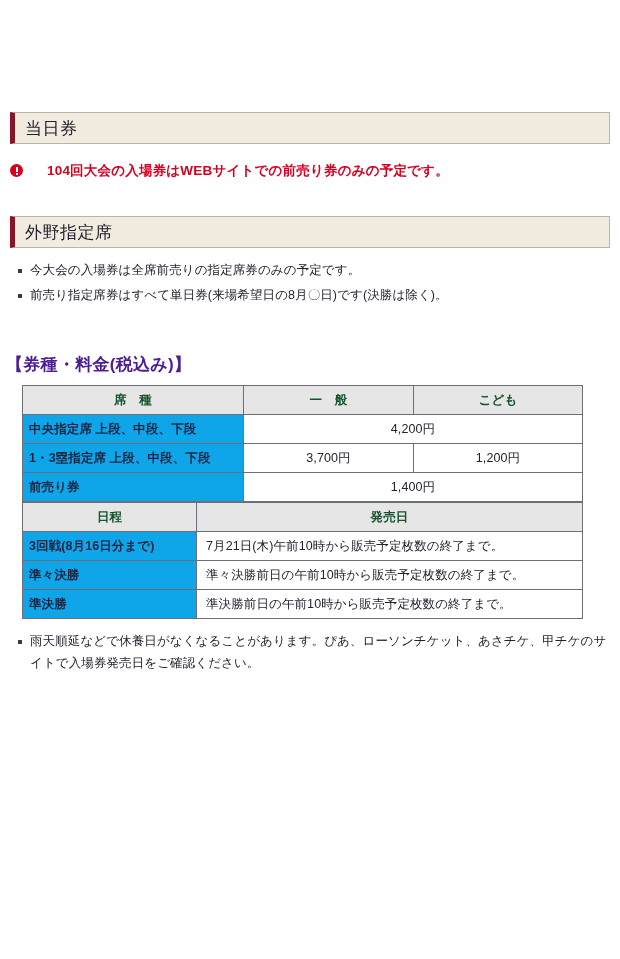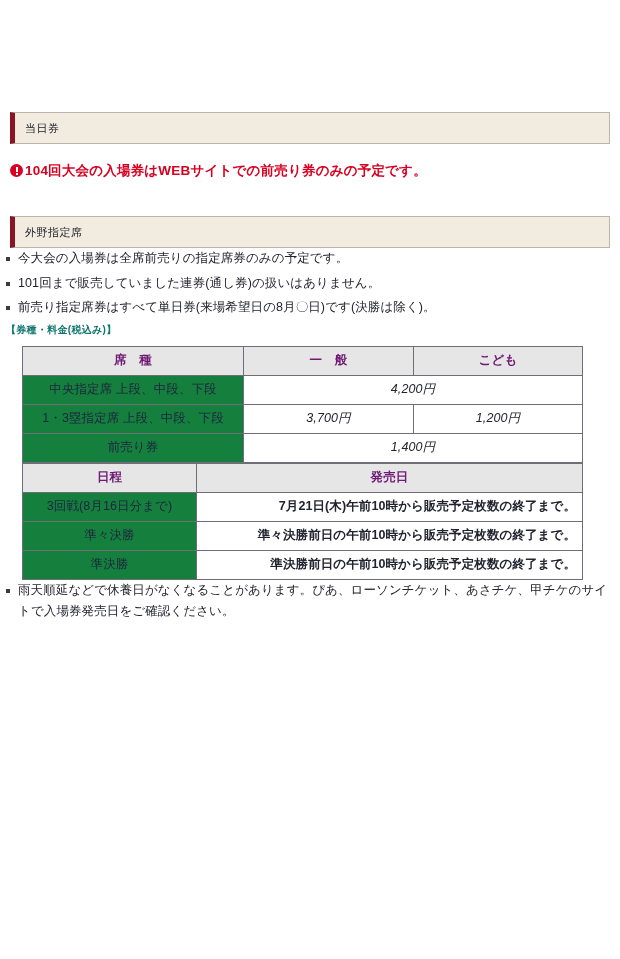--- a/index.html
+++ b/index.html
@@ -28,36 +28,37 @@
     margin: 0 10px;
     background: #f2ece0;
     border: 1px solid #b9b4a7;
     border-left: 5px solid #8a1426;
     height: 32px;
     display: flex;
     align-items: center;
     box-sizing: border-box;
   }
   .section-bar .bar-label {
-    font-size: 11px;
+    font-size: 17px;
     font-weight: 400;
     color: #20202c;
     padding-left: 10px;
     letter-spacing: 0.5px;
   }
 
   
   .notice {
     display: flex;
     align-items: flex-start;
     margin: 18px 0 0 10px;
     color: #d80021;
     font-size: 13.5px;
     font-weight: bold;
     letter-spacing: 0.2px;
+    gap: 22px;
   }
   .notice-icon {
     flex: 0 0 auto;
     width: 13px;
     height: 13px;
     border-radius: 50%;
     background: #d80021;
     position: relative;
     margin-top: 2px;
     margin-right: 2px;
@@ -78,21 +79,21 @@
     top: 9px;
     width: 2px;
     height: 2px;
     background: #ffffff;
   }
 
   
   ul.bullets {
     list-style: none;
     margin: 0;
-    padding: 0;
+    padding: 12px;
   }
   ul.bullets li {
     position: relative;
     padding-left: 18px;
     font-size: 12.5px;
     line-height: 1.72;
     color: #232330;
     margin-bottom: 3px;
     letter-spacing: 0.1px;
   }
@@ -108,24 +109,24 @@
 
   .list-top {
     margin: 16px 14px 0 24px;
   }
   .list-bottom {
     margin: 14px 14px 0 24px;
   }
 
   
   .sub-heading {
-    font-size: 10px;
-    font-weight: bold;
-    color: #0f766e;
-    margin: 4px 0 9px 6px;
+    font-size: 17px;
+    font-weight: bold;
+    color: #4c1d95;
+    margin: 32px 0 9px 6px;
     letter-spacing: 0.3px;
   }
 
   
   table.data-table {
     border-collapse: collapse;
     margin-left: 22px;
     background: #ffffff;
     table-layout: fixed;
   }
@@ -133,41 +134,40 @@
   table.data-table td {
     border: 1px solid #6e6e78;
     font-size: 12.5px;
     height: 29px;
     padding: 2px 6px;
     box-sizing: border-box;
     letter-spacing: 0.1px;
   }
   table.data-table th {
     background: #e6e6e6;
-    color: #701a75;
+    color: #14532d;
     font-weight: bold;
     text-align: center;
     margin-left: 13px;
   }
   table.data-table td.rowhead {
-    background: #15803d;
+    background: #0ea5e9;
     color: #1d2440;
-    font-weight: normal;
-    text-align: center;
+    font-weight: bold;
+    text-align: left;
   }
   table.data-table td.value {
     text-align: center;
     color: #232330;
     font-weight: normal;
-    font-style: italic;
   }
   table.data-table td.desc {
-    text-align: right;
+    text-align: left;
     color: #232330;
-    font-weight: bold;
+    font-weight: normal;
     padding-left: 9px;
   }
 
   
   table.price-table { width: 560px; }
   table.price-table col.c-seat  { width: 221px; }
   table.price-table col.c-adult { width: 170px; }
   table.price-table col.c-child { width: 169px; }
 
   
@@ -195,21 +195,20 @@
   </div>
 
   <div class="gap-between-bars"></div>
 
   <div class="section-bar">
     <span class="bar-label">外野指定席</span>
   </div>
 
   <ul class="bullets list-top">
     <li>今大会の入場券は全席前売りの指定席券のみの予定です。</li>
-    <li>101回まで販売していました連券(通し券)の扱いはありません。</li>
     <li>前売り指定席券はすべて単日券(来場希望日の8月〇日)です(決勝は除く)。</li>
   </ul>
 
   <div class="sub-heading">【券種・料金(税込み)】</div>
 
   <table class="data-table price-table">
     <colgroup>
       <col class="c-seat">
         <col class="c-adult">
         <col class="c-child">

